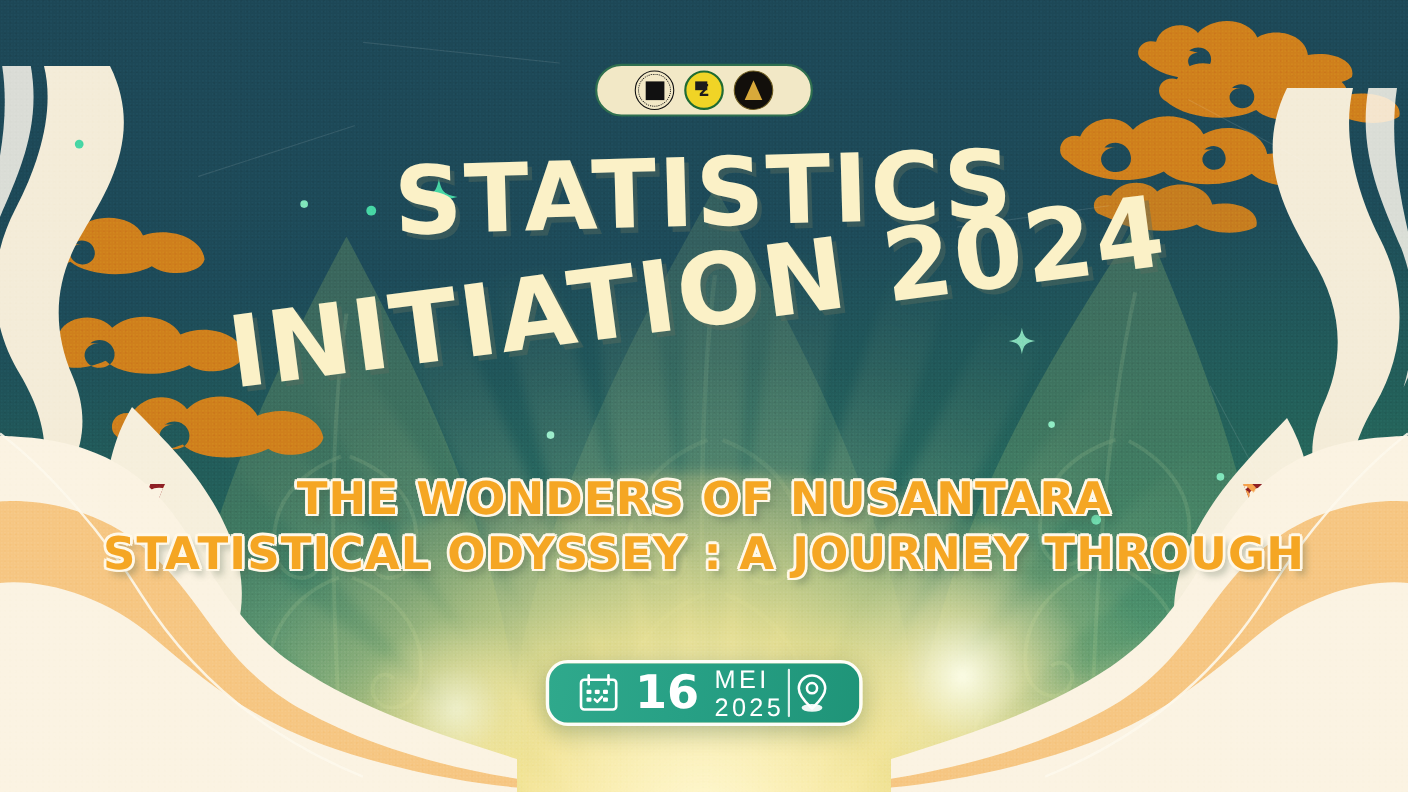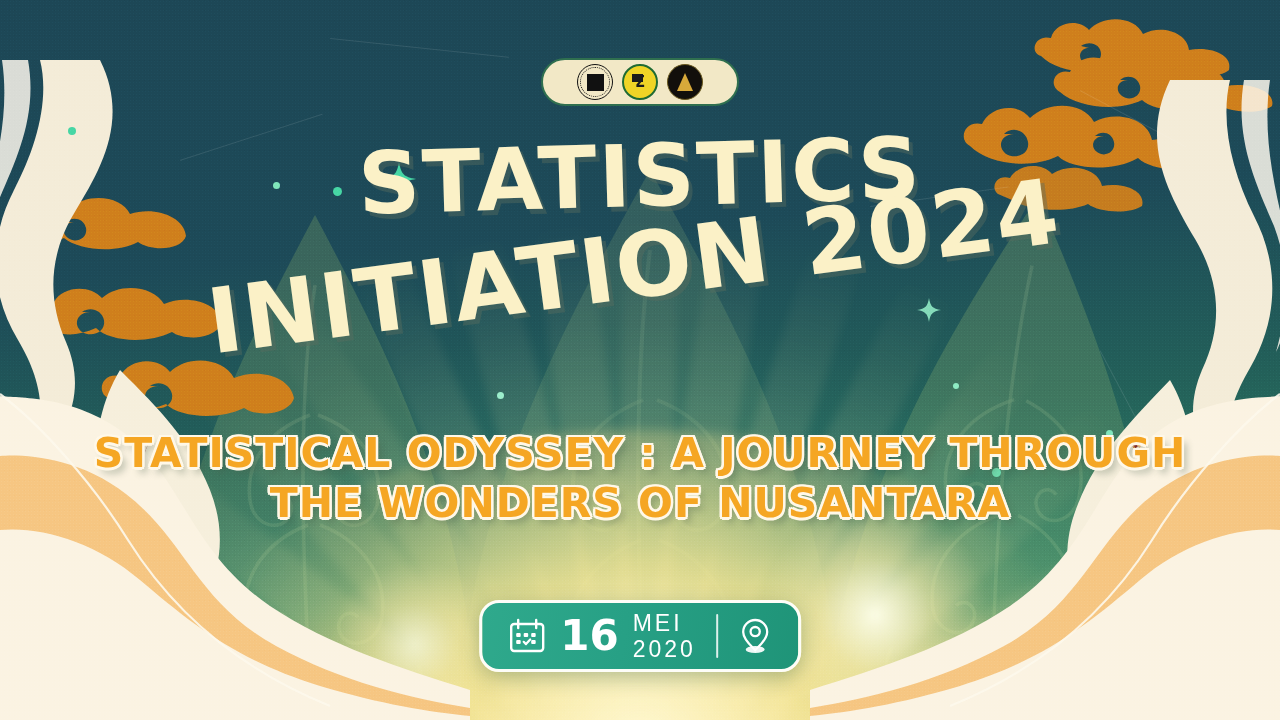--- a/index.html
+++ b/index.html
@@ -85,23 +85,23 @@
   .sline{font-family:"DejaVu Sans",sans-serif;font-weight:700;font-size:41px;line-height:50px;letter-spacing:1px;
     color:#f5a623;
     text-shadow:
       -2.5px 0 0 #fff8e8, 2.5px 0 0 #fff8e8, 0 -2.5px 0 #fff8e8, 0 2.5px 0 #fff8e8,
       -2px -2px 0 #fff8e8, 2px -2px 0 #fff8e8, -2px 2px 0 #fff8e8, 2px 2px 0 #fff8e8,
       5px 6px 7px rgba(70,90,70,.33);
     white-space:nowrap;}
 
   
   .infobar{position:absolute;left:50%;transform:translateX(-50%);top:600px;z-index:45;
-    height:72px;padding:0 26px;border-radius:20px;border:3px solid #fdfdf8;
+    height:60px;padding:0 26px;border-radius:20px;border:3px solid #fdfdf8;
     background:linear-gradient(100deg,#2fa98c 0%,#27a085 45%,#1f9478 100%);
-    display:flex;align-items:center;gap:20px;
+    display:flex;align-items:center;gap:3px;
     box-shadow:0 6px 20px rgba(30,80,60,.30);}
   .datewrap{display:flex;align-items:center;gap:14px;}
   .calicon{width:38px;height:38px;}
   .daynum{font-family:"DejaVu Sans",sans-serif;font-weight:700;font-size:42px;line-height:40px;color:#fff;}
   .monthwrap{display:flex;flex-direction:column;line-height:1;}
   .month{font-family:"Liberation Sans",sans-serif;font-size:23px;letter-spacing:3px;color:#fff;}
   .year{font-family:"Liberation Sans",sans-serif;font-size:23px;letter-spacing:3px;color:#fff;margin-top:3px;}
   .vdiv{width:2px;height:44px;background:rgba(255,255,255,.85);border-radius:1px;}
   .venuewrap{display:flex;align-items:center;gap:13px;}
   .pinicon{width:34px;height:38px;}
@@ -2214,22 +2214,22 @@
       <div class="tri"></div>
     </div>
   </div>
 
   <div class="title">
     <div class="tline tline1">STATISTICS</div>
     <div class="tline tline2">INITIATION 2024</div>
   </div>
 
   <div class="subtitle">
+    <div class="sline">THE WONDERS OF NUSANTARA</div>
     <div class="sline">STATISTICAL ODYSSEY :  A JOURNEY THROUGH</div>
-    <div class="sline">THE WONDERS OF NUSANTARA</div>
   </div>
 
   <div class="infobar">
     <div class="datewrap">
       <span class="calicon">
         <svg width="38" height="38" viewBox="0 0 38 38" fill="none">
           <rect x="3" y="7" width="32" height="27" rx="3" stroke="#fff" stroke-width="2.4"></rect>
           <path d="M10 3 v8 M28 3 v8" stroke="#fff" stroke-width="2.4" stroke-linecap="round"></path>
           <g fill="#fff">
             <rect x="8" y="16" width="4.5" height="4" rx="1"></rect>
@@ -2237,21 +2237,21 @@
             <rect x="23" y="16" width="4.5" height="4" rx="1"></rect>
             <rect x="8" y="23" width="4.5" height="4" rx="1"></rect>
             <rect x="23" y="23" width="4.5" height="4" rx="1"></rect>
           </g>
           <path d="M15.5 24.8 l2.3 2.3 l4.2 -4.6" stroke="#fff" stroke-width="2.2" stroke-linecap="round" stroke-linejoin="round" fill="none"></path>
         </svg>
       </span>
       <span class="daynum">16</span>
       <span class="monthwrap">
         <span class="month">MEI</span>
-        <span class="year">2020</span>
+        <span class="year">2025</span>
       </span>
     </div>
 
     <div class="vdiv"></div>
 
     <div class="venuewrap">
       <span class="pinicon">
         <svg width="34" height="38" viewBox="0 0 34 38" fill="none">
           <ellipse cx="17" cy="32.5" rx="9.5" ry="3.6" fill="#fff" opacity=".92"></ellipse>
           <path d="M17 3 C 10.4 3, 5 8.3, 5 15 C 5 22.6, 13.6 29.6, 17 33 C 20.4 29.6, 29 22.6, 29 15 C 29 8.3, 23.6 3, 17 3 Z" stroke="#fff" stroke-width="2.3" fill="none"></path>

